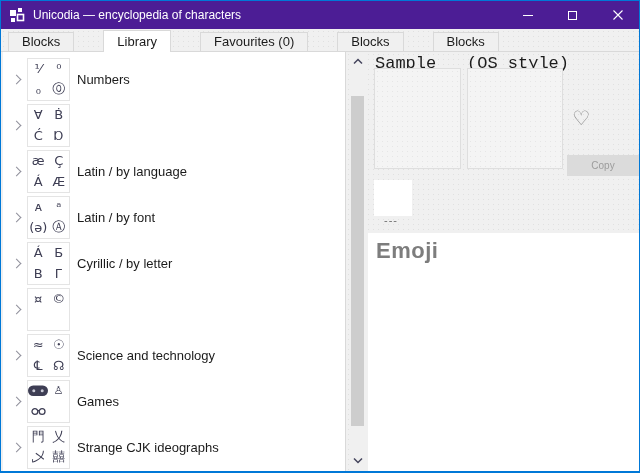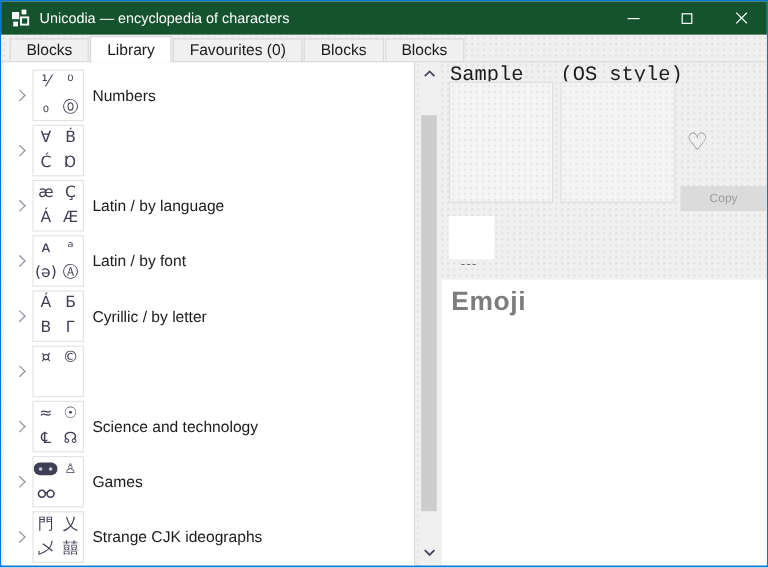--- a/index.html
+++ b/index.html
@@ -8,34 +8,35 @@
 
   .window {
     position:relative; width:640px; height:473px;
     border:1px solid #0078d7; border-bottom-width:2px;
     background:#f0f0f0; overflow:hidden;
   }
 
   
   .titlebar {
     position:absolute; left:-1px; top:0; width:640px; height:28px;
-    background:#14532d; display:flex; align-items:center;
+    background:#4c1d95; display:flex; align-items:center;
   }
   .app-icon { margin-left:9px; width:16px; height:16px; flex:0 0 auto; }
   .title-text { color:#ffffff; font-size:12px; margin-left:8px; white-space:nowrap; }
   .win-controls { position:absolute; right:0; top:0; height:28px; display:flex; }
   .win-btn { width:45px; height:28px; display:flex; align-items:center; justify-content:center; }
   .glyph-min { width:10px; height:1px; background:#ffffff; }
   .glyph-max { width:9px; height:9px; border:1px solid #ffffff; }
 
   
   .dotted {
     background-color:#f0f0f0;
     background-image:radial-gradient(circle, #e0e0e0 0.9px, rgba(0,0,0,0) 1px);
     background-size:5px 5px;
+    gap:28px;
   }
   .tabbar {
     position:absolute; left:0; top:28px; width:638px; height:22px;
     display:flex; align-items:flex-end; padding-left:7px;
   }
   .tab {
     height:19px; line-height:18px; padding:0 13px; font-size:13px; color:#1b1b1b;
     border:1px solid #d9d9d9; border-bottom:none; margin-right:1px;
     background:#f0f0f0; position:relative; white-space:nowrap;
   }

